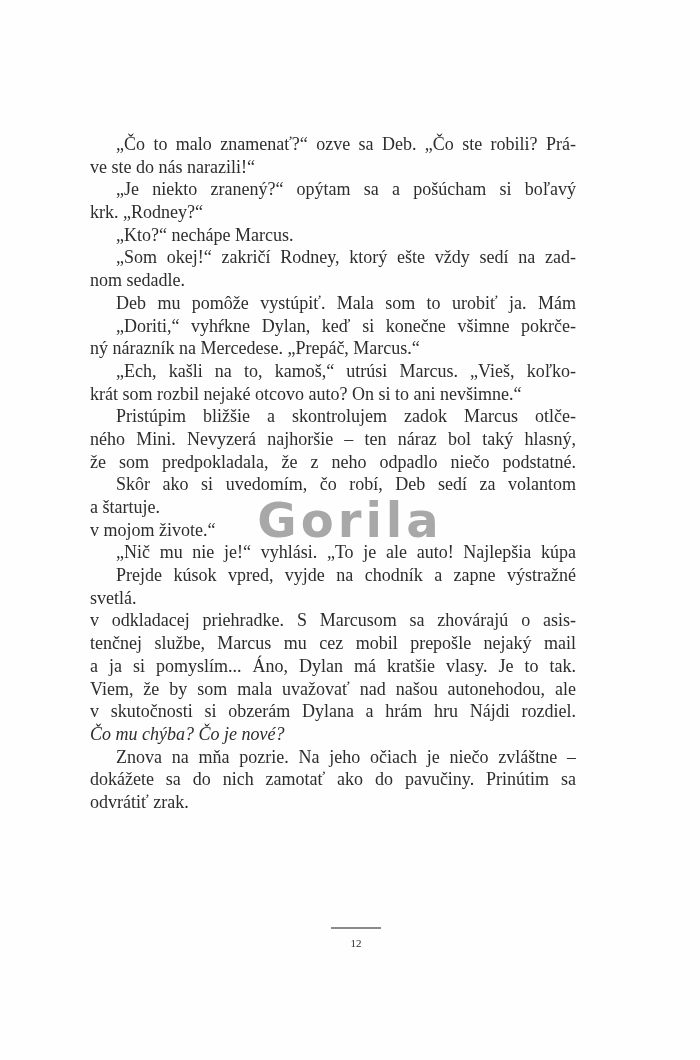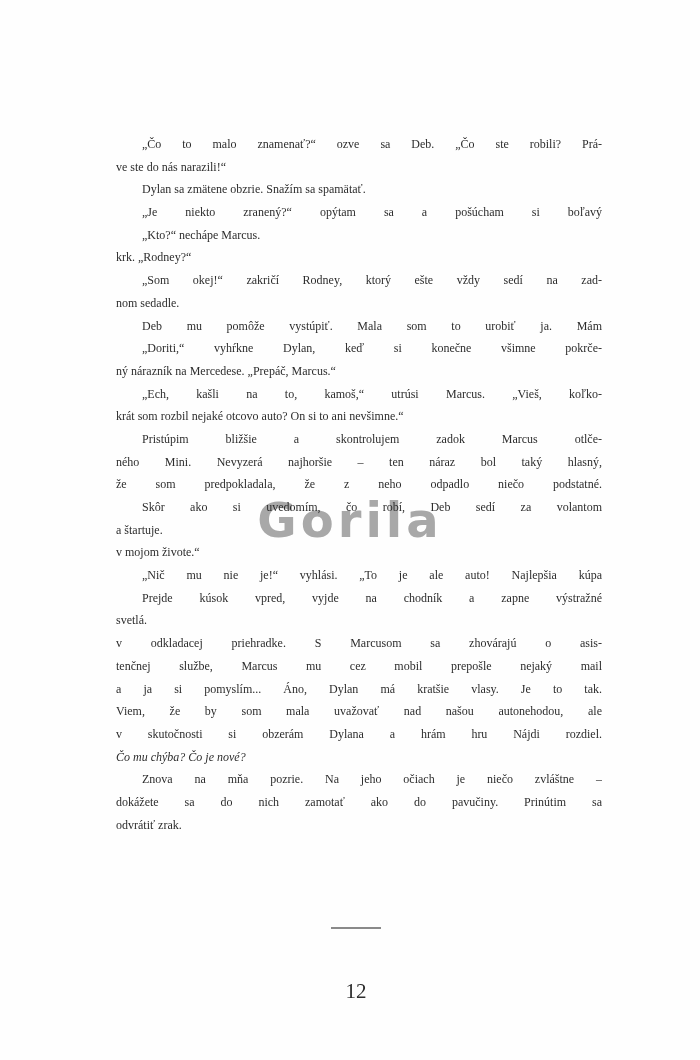--- a/index.html
+++ b/index.html
@@ -24,26 +24,26 @@
     font-weight: bold;
     font-size: 48px;
     letter-spacing: 4px;
     line-height: 1;
     color: var(--watermark-color, #a7a7a7);
     z-index: 0;
     user-select: none;
   }
   .text-block {
     position: absolute;
-    left: 116px;
+    left: 90px;
     top: 133px;
     width: 486px;
     z-index: 1;
     color: var(--text-color, #2d2d2d);
-    font-size: 12px;
+    font-size: 18px;
   }
   .line {
     height: 22.7px;
     line-height: 22.7px;
     text-align: justify;
     text-align-last: justify;
     white-space: normal;
     overflow: hidden;
   }
   .line.end {
@@ -64,40 +64,38 @@
     height: 2px;
     background: var(--rule-color, #8a8a8a);
     z-index: 1;
   }
   .page-number {
     position: absolute;
     left: 321px;
     top: 932px;
     width: 70px;
     text-align: center;
-    font-size: 21px;
+    font-size: 11px;
     line-height: 22px;
     color: var(--text-color, #2d2d2d);
     z-index: 1;
-    margin-top: 48px;
   }
 </style>
 </head>
 <body>
 
 <div class="page">
   <div class="watermark">Gorila</div>
 
   <div class="text-block">
       <div class="line indent">„Čo to malo znamenať?“ ozve sa Deb. „Čo ste robili? Prá-</div>
       <div class="line end">ve ste do nás narazili!“</div>
-      <div class="line indent end">Dylan sa zmätene obzrie. Snažím sa spamätať.</div>
       <div class="line indent">„Je niekto zranený?“ opýtam sa a pošúcham si boľavý</div>
+      <div class="line end">krk. „Rodney?“</div>
       <div class="line indent end">„Kto?“ nechápe Marcus.</div>
-      <div class="line end">krk. „Rodney?“</div>
       <div class="line indent">„Som okej!“ zakričí Rodney, ktorý ešte vždy sedí na zad-</div>
       <div class="line end">nom sedadle.</div>
       <div class="line indent">Deb mu pomôže vystúpiť. Mala som to urobiť ja. Mám</div>
       <div class="line indent">„Doriti,“ vyhŕkne Dylan, keď si konečne všimne pokrče-</div>
       <div class="line end">ný nárazník na Mercedese. „Prepáč, Marcus.“</div>
       <div class="line indent">„Ech, kašli na to, kamoš,“ utrúsi Marcus. „Vieš, koľko-</div>
       <div class="line end">krát som rozbil nejaké otcovo auto? On si to ani nevšimne.“</div>
       <div class="line indent">Pristúpim bližšie a skontrolujem zadok Marcus otlče-</div>
       <div class="line">ného Mini. Nevyzerá najhoršie – ten náraz bol taký hlasný,</div>
       <div class="line">že som predpokladala, že z neho odpadlo niečo podstatné.</div>

